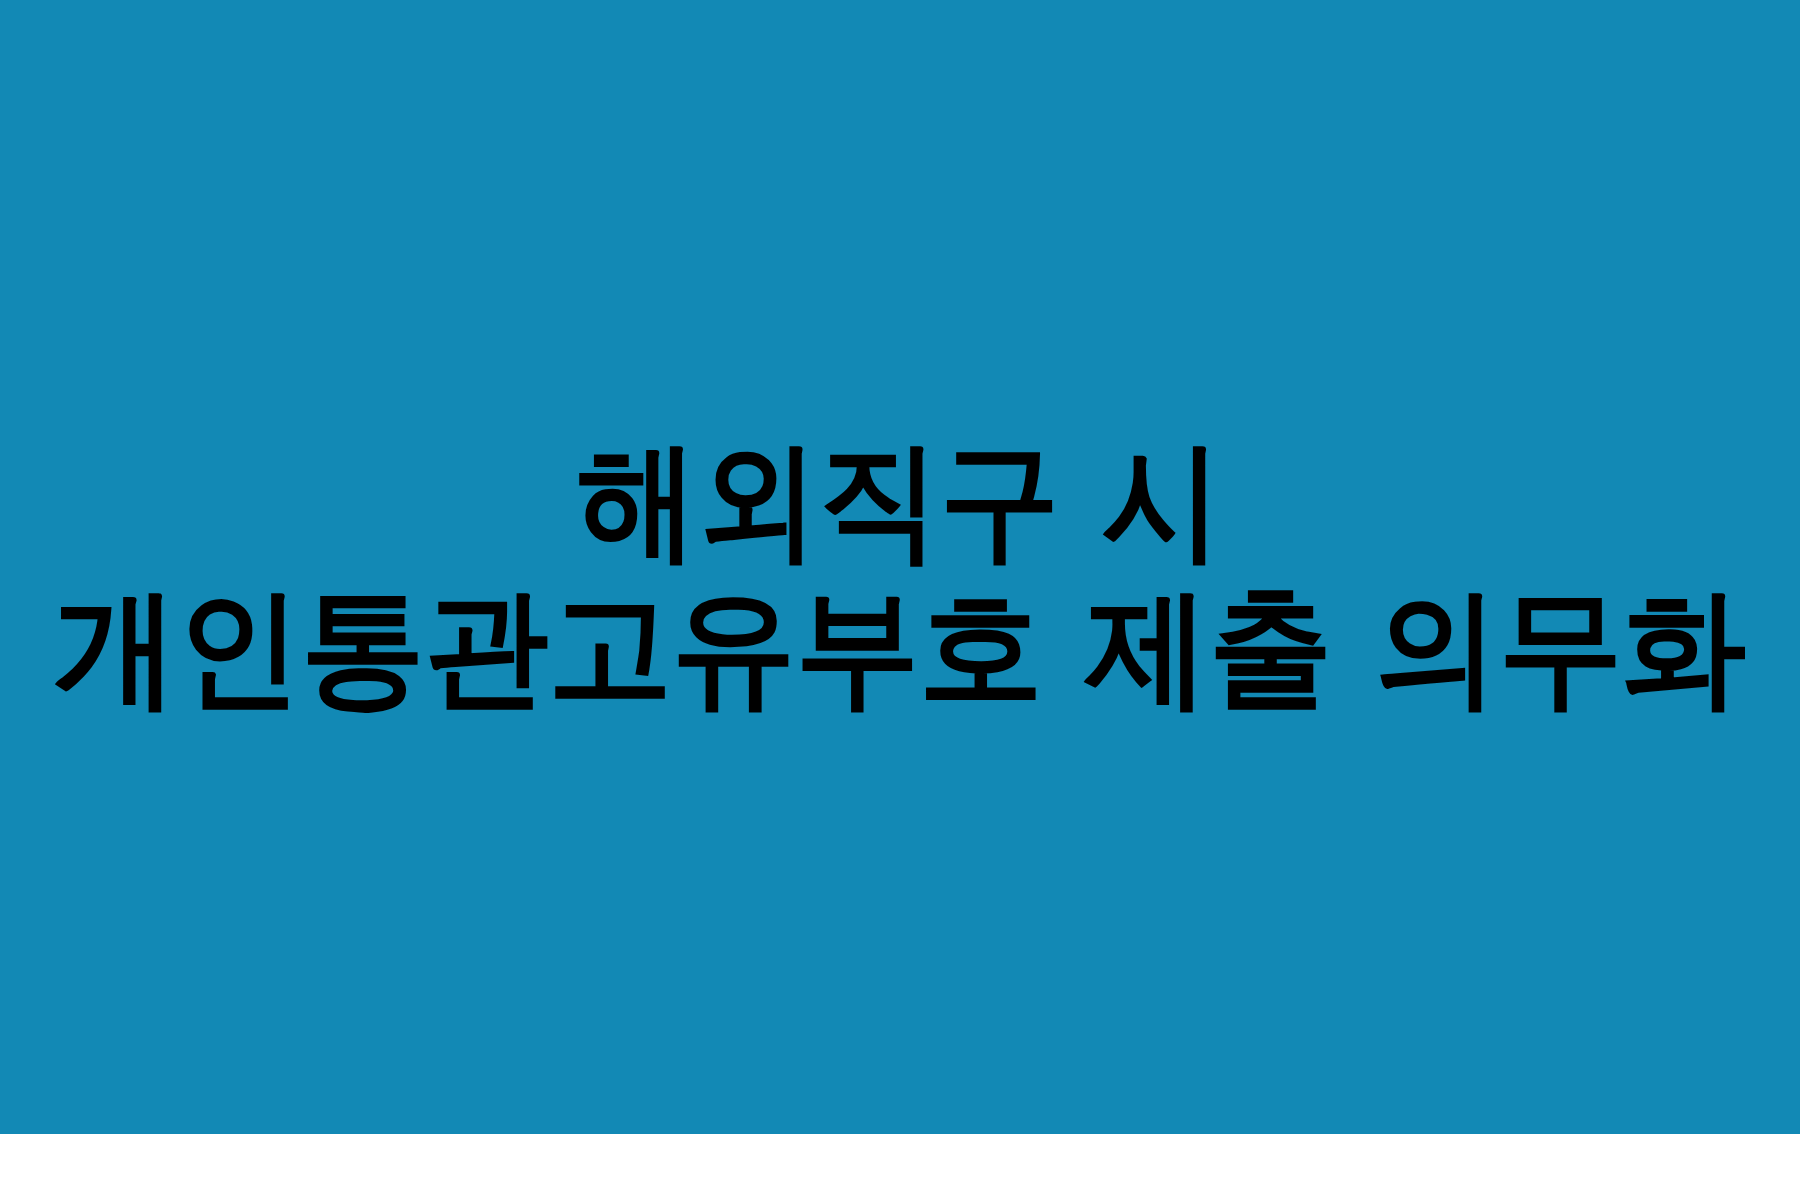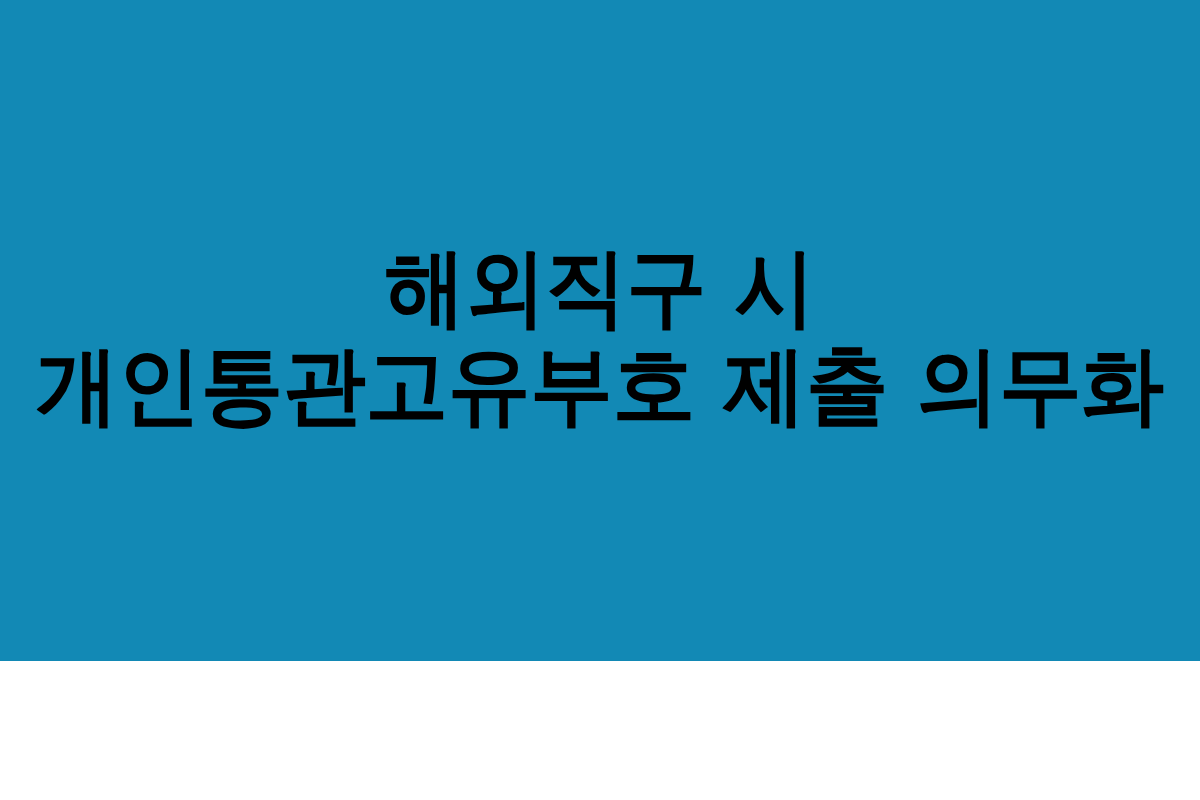--- a/index.html
+++ b/index.html
@@ -11,21 +11,21 @@
   body {
     width: 1200px;
     height: 800px;
     overflow: hidden;
     font-family: "DejaVu Sans", "Liberation Sans", sans-serif;
   }
 
   .banner {
     position: relative;
     width: 1200px;
-    height: 661px;
+    height: 756px;
     box-sizing: border-box;
     display: flex;
     align-items: center;
     justify-content: center;
     background: #1289B5;
   }
 
   .headline {
     display: flex;
     flex-direction: column;

